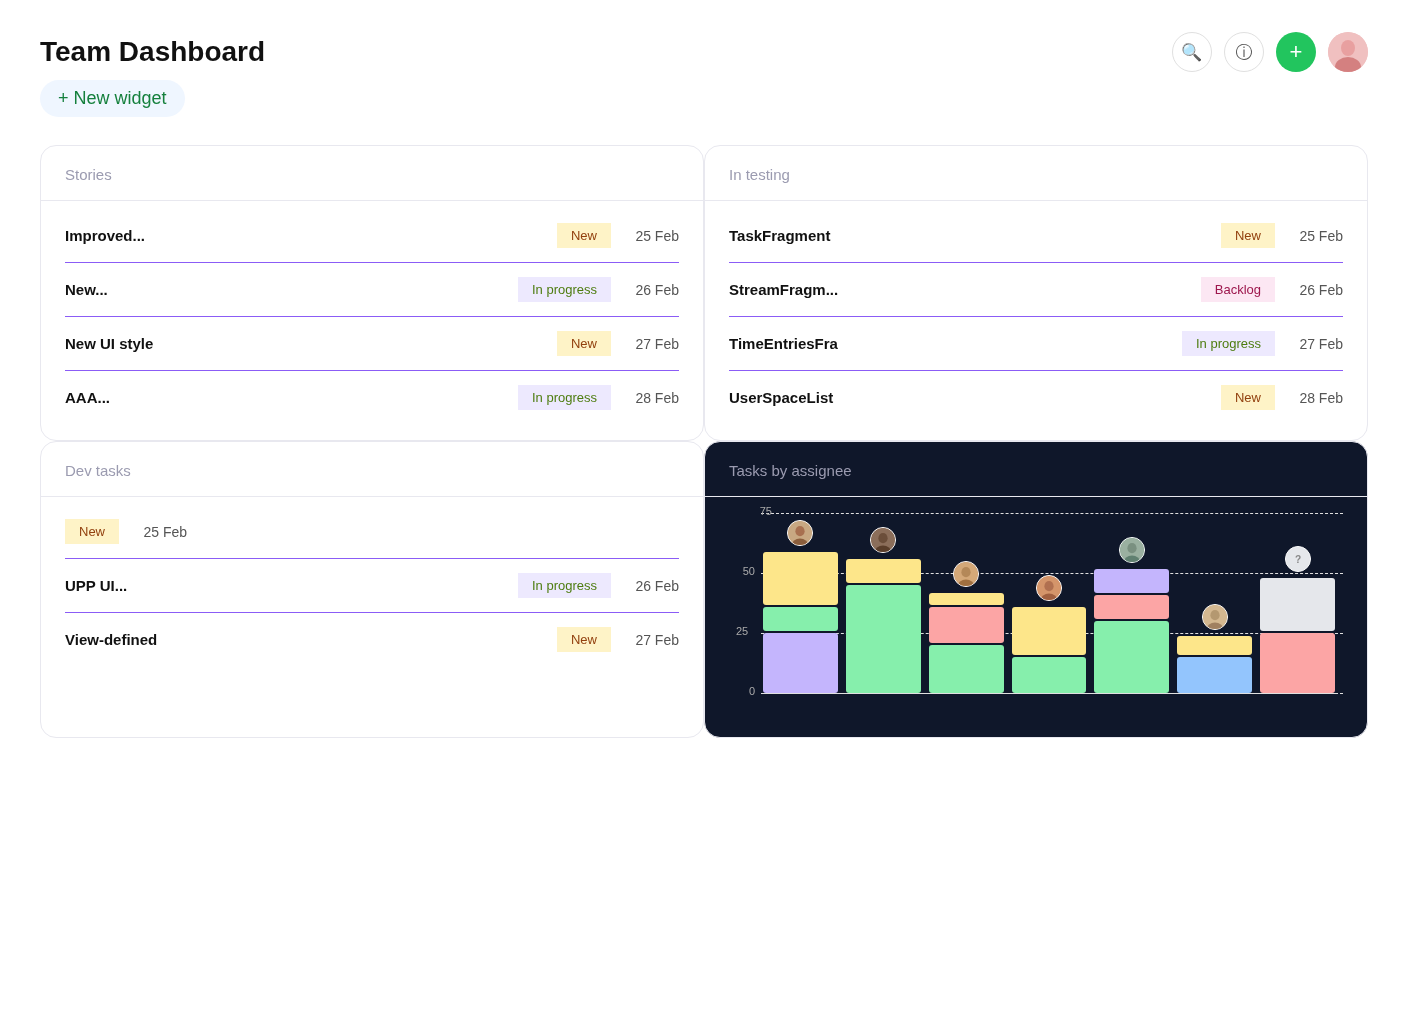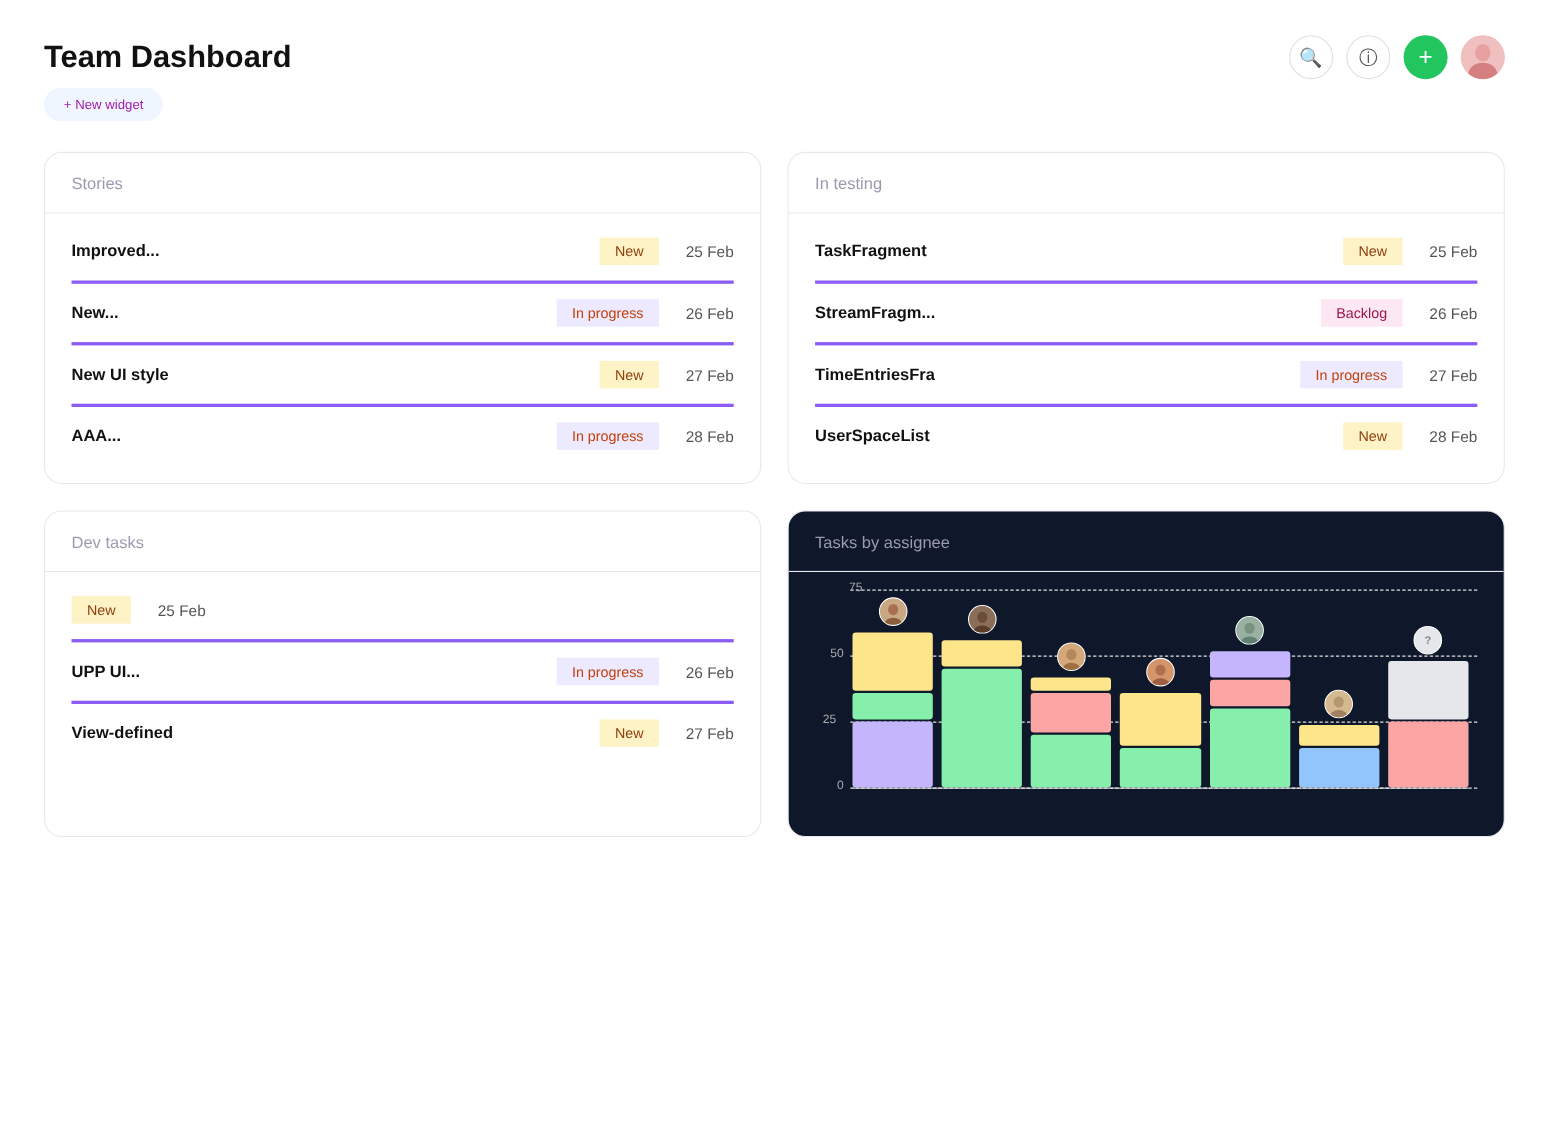--- a/index.html
+++ b/index.html
@@ -74,31 +74,30 @@
     }
 
     .new-widget-btn {
       display: inline-flex;
       align-items: center;
       gap: 6px;
       background: #eff6ff;
       border: none;
       border-radius: 20px;
       padding: 8px 18px;
-      color: #a21caf;
-      font-size: 12px;
+      color: #15803d;
+      font-size: 18px;
       font-weight: 500;
       cursor: pointer;
       margin-bottom: 28px;
     }
 
     .dashboard-grid {
       display: grid;
       grid-template-columns: 1fr 1fr;
-      gap: 24px;
     }
 
     .widget-card {
       border: 1.5px solid #e8e8ef;
       border-radius: 16px;
       overflow: hidden;
       background: #fff;
     }
 
     .widget-header {
@@ -114,21 +113,21 @@
 
     .widget-body {
       padding: 8px 24px 16px;
     }
 
     .task-row {
       display: flex;
       align-items: center;
       padding: 14px 0;
       gap: 12px;
-      border-bottom: 3px solid #8b5cf6;
+      border-bottom: 1px solid #8b5cf6;
     }
 
     .task-row:last-child {
       border-bottom: none;
     }
 
     .task-name {
       font-size: 15px;
       font-weight: 700;
       color: #111;
@@ -143,21 +142,21 @@
       white-space: nowrap;
     }
 
     .badge-new {
       background: #fef3c7;
       color: #92400e;
     }
 
     .badge-inprogress {
       background: #ede9fe;
-      color: #c2410c;
+      color: #4d7c0f;
     }
 
     .badge-backlog {
       background: #fce7f3;
       color: #9d174d;
     }
 
     .task-date {
       font-size: 14px;
       color: #555;

